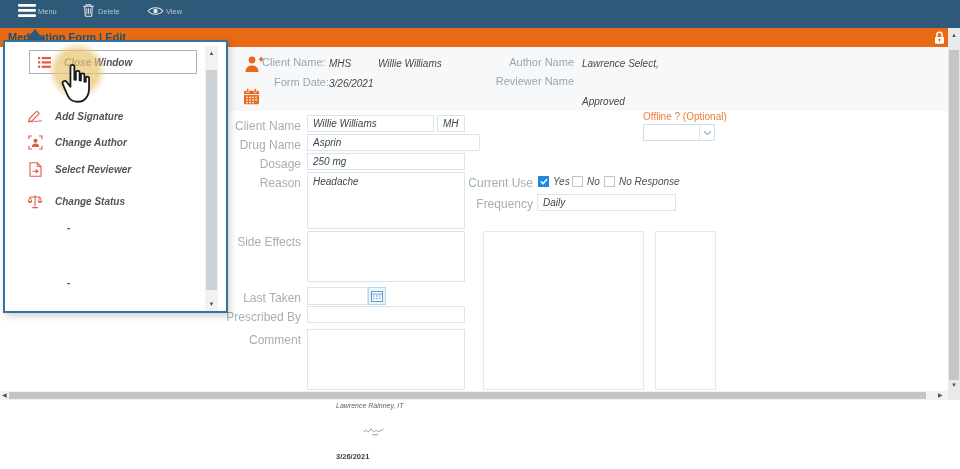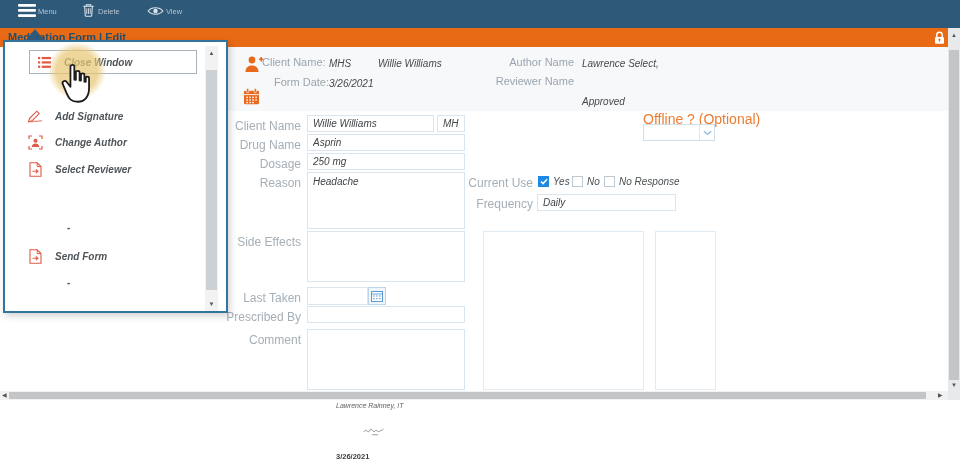--- a/index.html
+++ b/index.html
@@ -27,21 +27,21 @@
   .hvalue { position:absolute; color:#46494c; font-size:10px; font-style:italic; white-space:nowrap; }
 
   
   .flabel { position:absolute; width:96px; text-align:right; color:#a5afb7; font-size:12px; white-space:nowrap; }
   .finput { position:absolute; border:1px solid #d9e5ef; background:#fff; font-family:"Liberation Sans",sans-serif;
             font-style:italic; font-size:10px; color:#3f4548; padding:0 5px; outline:none; }
   textarea.finput { resize:none; padding:3px 5px; }
   .cb { position:absolute; width:11px; height:11px; border:1px solid #b9c8d4; background:#fff; display:flex; align-items:center; justify-content:center; }
   .cb.checked { background:#1e88e5; border-color:#1e88e5; }
   .cb-label { position:absolute; font-size:10px; font-style:italic; color:#4a4f52; white-space:nowrap; }
-  .opt-label { position:absolute; color:#ed7d31; font-size:14px; white-space:nowrap; }
+  .opt-label { position:absolute; color:#ed7d31; font-size:10px; white-space:nowrap; }
   .select-box { position:absolute; width:72px; height:17px; border:1px solid #cfe0ea; background:#fff; }
   .select-box .chev { position:absolute; right:0; top:0; width:15px; height:100%; border-left:1px solid #dce8f1;
     display:flex; align-items:center; justify-content:center; }
   .empty-box { position:absolute; border:1px solid #e2ebf2; background:#fff; }
   .cal-btn { position:absolute; width:18px; height:18px; background:#eef5fb; border:1px solid #bcd6ec;
     display:flex; align-items:center; justify-content:center; cursor:pointer; }
 
   
   .menu-pop { position:absolute; left:3px; top:40px; width:225px; height:273px; background:#fff;
     border:2px solid #33749f; box-shadow:2px 3px 7px rgba(0,0,0,.18); z-index:50; }
@@ -156,21 +156,21 @@
   <span class="hlabel ralign" style="left:474px;top:56px;width:100px;">Author Name</span>
   <span class="hvalue" style="left:582px;top:58px;">Lawrence Select,</span>
   <span class="hlabel ralign" style="left:464px;top:75px;width:110px;">Reviewer Name</span>
   <span class="hvalue" style="left:582px;top:96px;">Approved</span>
 
   <span class="flabel" style="left:205px;top:119px;">Client Name</span>
   <input class="finput" style="left: 307px; top: 115px; width: 127px; height: 17px;" value="Willie Williams">
   <input class="finput" style="left: 437px; top: 115px; width: 28px; height: 17px;" value="MHS">
 
   <span class="flabel" style="left:205px;top:138px;">Drug Name</span>
-  <input class="finput" style="left: 307px; top: 134px; width: 158px; height: 17px;" value="Asprin">
+  <input class="finput" style="left: 307px; top: 134px; width: 173px; height: 17px;" value="Asprin">
 
   <span class="flabel" style="left:205px;top:157px;">Dosage</span>
   <input class="finput" style="left: 307px; top: 153px; width: 158px; height: 17px;" value="250 mg">
 
   <span class="flabel" style="left:205px;top:176px;">Reason</span>
   <textarea class="finput" style="left: 307px; top: 172px; width: 158px; height: 57px;">Headache</textarea>
 
   <span class="flabel" style="left:205px;top:235px;">Side Effects</span>
   <textarea class="finput" style="left: 307px; top: 231px; width: 158px; height: 51px;"></textarea>
 
@@ -277,35 +277,35 @@
       <span class="micon">
         <svg width="15" height="15" viewBox="0 0 15 15">
           <path d="M1 4V1h3M11 1h3v3M14 11v3h-3M4 14H1v-3" fill="none" stroke="#e05a47" stroke-width="1.2"></path>
           <circle cx="7.5" cy="5.8" r="2" fill="#e05a47"></circle>
           <path d="M3.8 12c0-2.6 1.9-3.6 3.7-3.6s3.7 1 3.7 3.6z" fill="#e05a47"></path>
         </svg>
       </span>
       <span class="mtext">Change Author</span>
     </div>
 
+    <div class="mrow" style="top:149px;">
+      <span class="micon">
+        <svg width="16" height="15" viewBox="0 0 16 15">
+          <path d="M8 1.2v11M3 3h10M5.2 13.6h5.6" stroke="#e05a47" stroke-width="1.1" fill="none"></path>
+          <path d="M3 3L1.2 7.4h3.6zM13 3l-1.8 4.4h3.6z" fill="none" stroke="#e05a47" stroke-width="0.9"></path>
+          <path d="M1.2 7.4a1.8 1.6 0 0 0 3.6 0zM11.2 7.4a1.8 1.6 0 0 0 3.6 0z" fill="#e05a47"></path>
+        </svg>
+      </span>
+      <span class="mtext">Change Status</span>
+    </div>
 
     <div class="mrow" style="top:175px;">
       <span class="mdash">-</span>
     </div>
 
-    <div class="mrow" style="top:204px;">
-      <span class="micon">
-        <svg width="13" height="15" viewBox="0 0 13 15">
-          <path d="M1 .8h7.2L12 4.6v9.6H1z" fill="none" stroke="#e05a47" stroke-width="1.1"></path>
-          <path d="M8.2.8v3.8H12" fill="none" stroke="#e05a47" stroke-width="1"></path>
-          <path d="M3.5 9.3h5.2M6.8 7.4l2.2 1.9-2.2 1.9" fill="none" stroke="#e05a47" stroke-width="1.1"></path>
-        </svg>
-      </span>
-      <span class="mtext">Send Form</span>
-    </div>
 
     <div class="mrow" style="top:230px;">
       <span class="mdash">-</span>
     </div>
 
     <div class="mscroll">
       <span class="sarrow" style="top:4px;">▲</span>
       <div class="sthumb"></div>
       <span class="sarrow" style="bottom:4px;">▼</span>
     </div>

